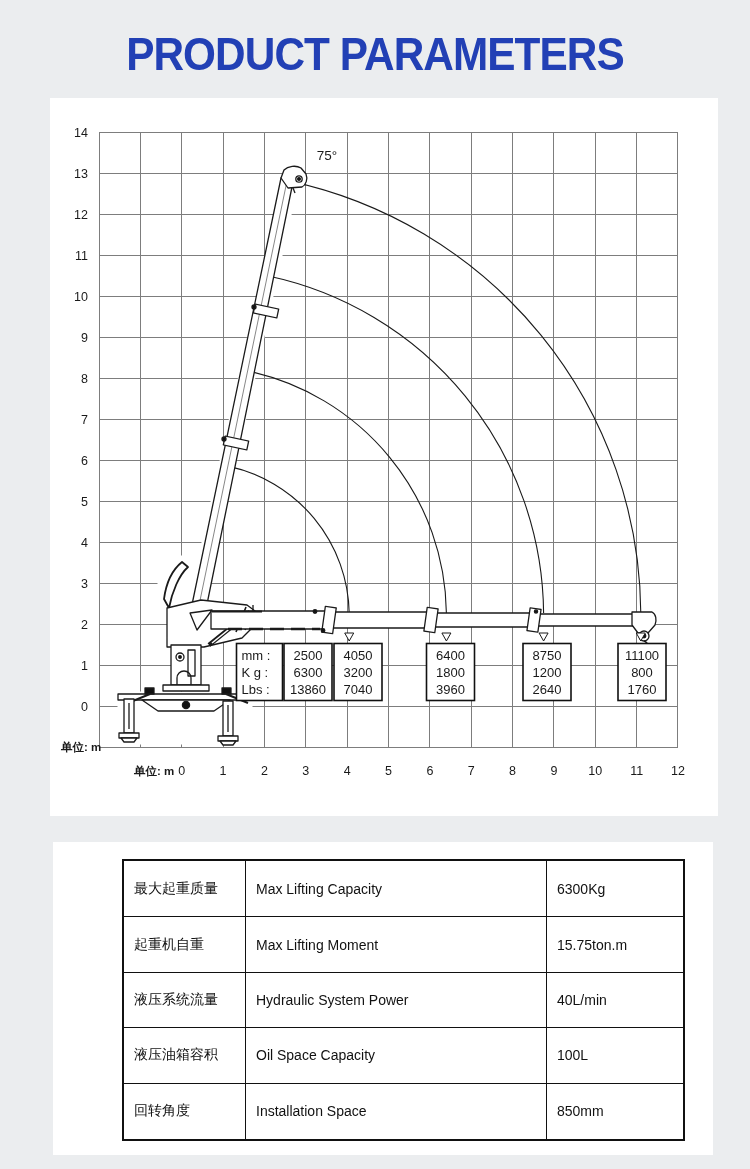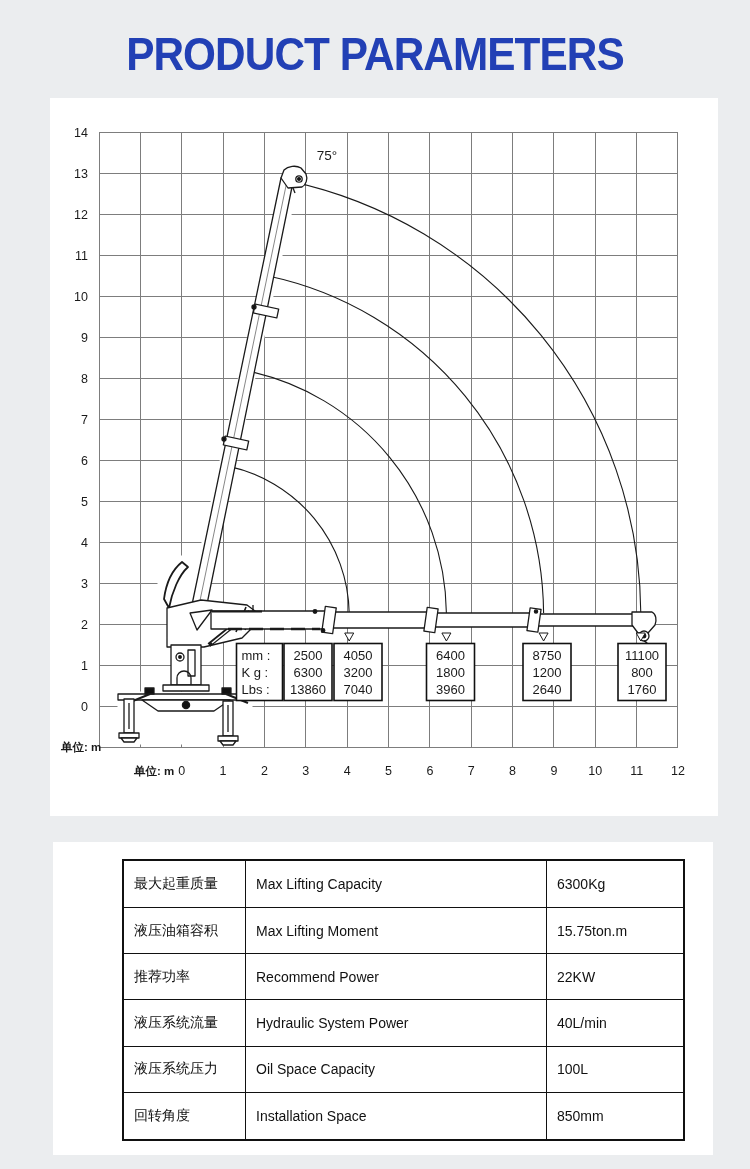--- a/index.html
+++ b/index.html
@@ -228,36 +228,31 @@
 
 <div class="panel table-panel">
   <table class="params">
     <tbody id="params-body">
         <tr>
           <td class="c-cn">最大起重质量</td>
           <td class="c-en">Max Lifting Capacity</td>
           <td class="c-val">6300Kg</td>
         </tr>
         <tr>
-          <td class="c-cn">液压油箱容积</td>
+          <td class="c-cn">起重机自重</td>
           <td class="c-en">Max Lifting Moment</td>
           <td class="c-val">15.75ton.m</td>
-        </tr>
-        <tr>
-          <td class="c-cn">推荐功率</td>
-          <td class="c-en">Recommend Power</td>
-          <td class="c-val">22KW</td>
         </tr>
         <tr>
           <td class="c-cn">液压系统流量</td>
           <td class="c-en">Hydraulic System Power</td>
           <td class="c-val">40L/min</td>
         </tr>
         <tr>
-          <td class="c-cn">液压系统压力</td>
+          <td class="c-cn">液压油箱容积</td>
           <td class="c-en">Oil Space Capacity</td>
           <td class="c-val">100L</td>
         </tr>
         <tr>
           <td class="c-cn">回转角度</td>
           <td class="c-en">Installation Space</td>
           <td class="c-val">850mm</td>
         </tr>
       </tbody>
   </table>

